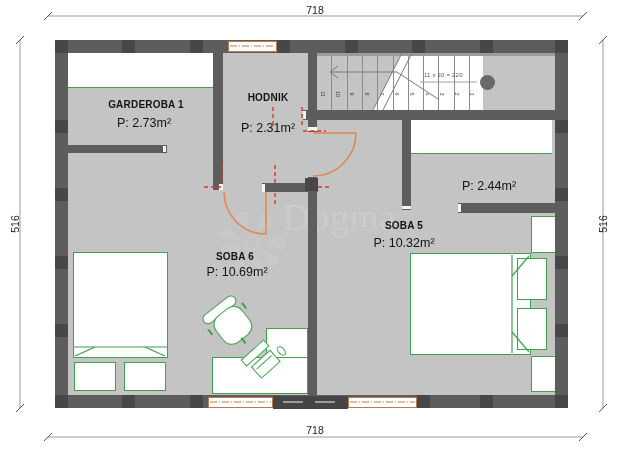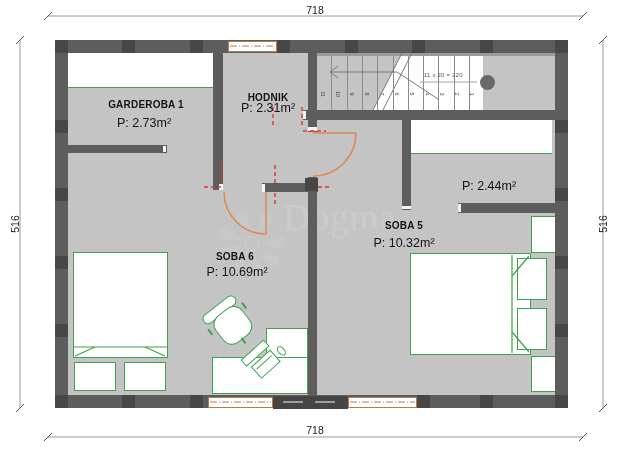--- a/index.html
+++ b/index.html
@@ -237,20 +237,20 @@
     <g stroke="#b97a4c" stroke-width="1" stroke-dasharray="7 2 1 2">
       <path d="M230,46 H275"></path>
         <path d="M210,402 H271"></path>
         <path d="M350,402 H415"></path>
     </g>
   </svg>
 
   <div class="label rname" style="left:146px;top:104px;">GARDEROBA 1</div>
   <div class="label rarea" style="left:144px;top:123px;">P: 2.73m²</div>
   <div class="label rname" style="left:268px;top:97px;">HODNIK</div>
-  <div class="label rarea" style="left:268px;top:108px;text-align:right;">P: 2.31m²</div>
+  <div class="label rarea" style="left:268px;top:128px;text-align:right;">P: 2.31m²</div>
   <div class="label rarea" style="left:489px;top:186px;">P: 2.44m²</div>
   <div class="label rname" style="left:235px;top:256px;">SOBA 6</div>
   <div class="label rarea" style="left:237px;top:272px;">P: 10.69m²</div>
   <div class="label rname" style="left:404px;top:225px;">SOBA 5</div>
   <div class="label rarea" style="left:404px;top:243px;">P: 10.32m²</div>
 
 </div>
 
 </body></html>

